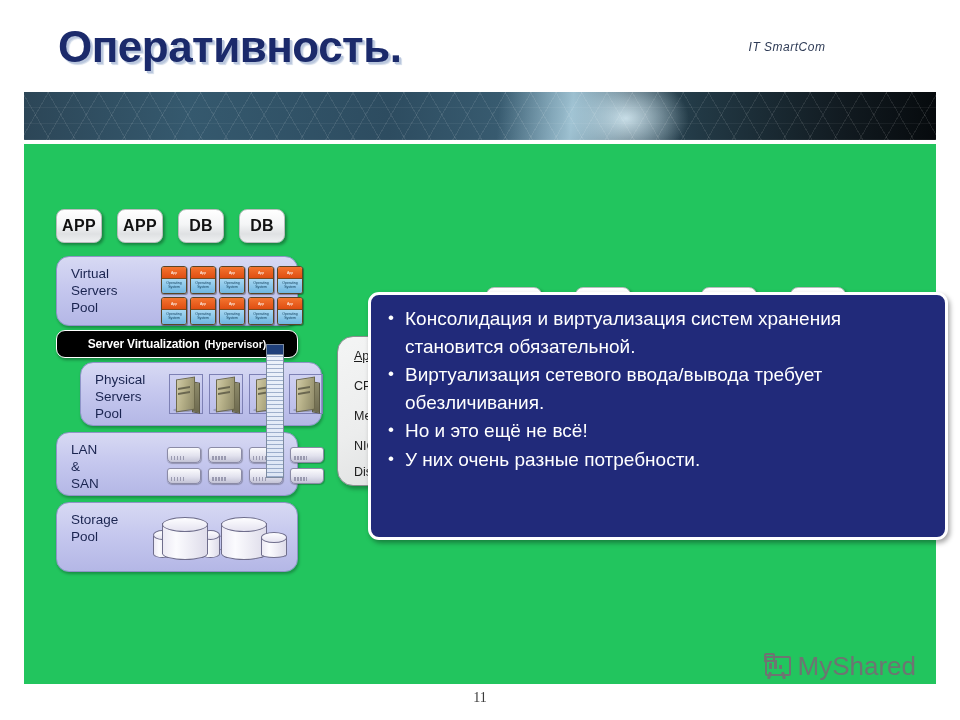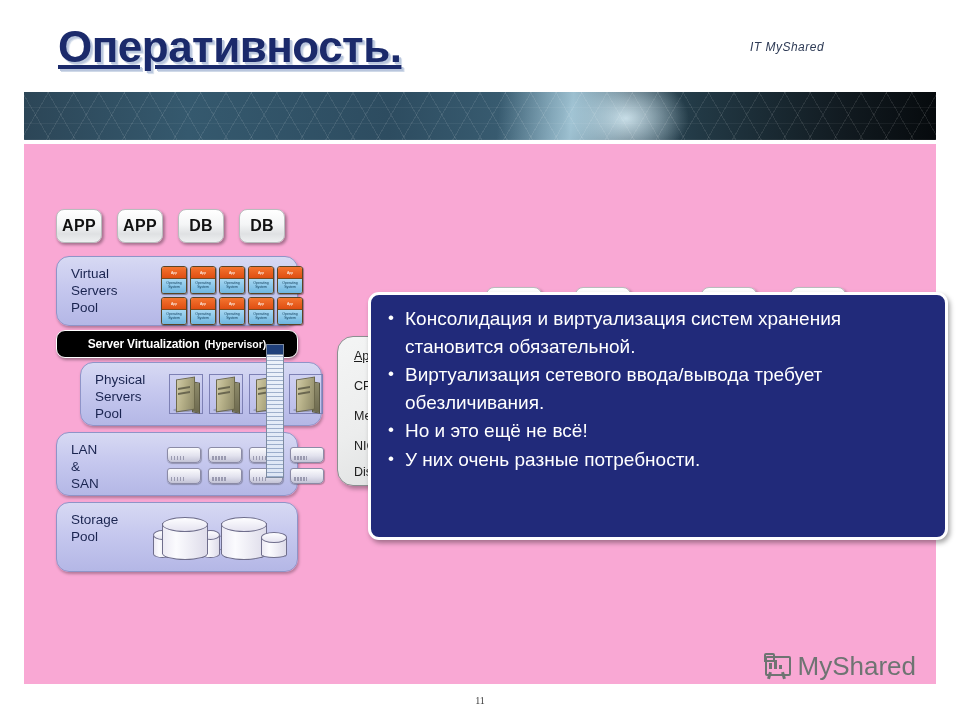--- a/index.html
+++ b/index.html
@@ -11,21 +11,20 @@
   }
 
   
   #header { position:absolute; left:0; top:0; width:960px; height:88px; background:#ffffff; }
   #slide-title {
     position:absolute; left:58px; top:22px;
     font-size:44px; font-weight:bold; letter-spacing:-0.5px;
     color:#1b2a6b;
     text-shadow: 2px 2px 0 #b9c6dd, 3px 3px 1px #cfd9e8;
     white-space:nowrap;
-    text-decoration:underline;
   }
   #logo-block { position:absolute; right:58px; top:38px; text-align:center; width:230px; }
   #logo-main {
     font-size:34px; font-weight:bold; font-style:italic; color:#1a4fb5;
     letter-spacing:-1px; line-height:1; text-shadow:1px 1px 0 #c9d6ea;
   }
   #logo-sub {
     font-size:12px; font-style:italic; color:#2d3a55; margin-top:2px; letter-spacing:0.5px;
   }
 
@@ -42,21 +41,21 @@
     position:absolute; inset:0;
     background-image:
       repeating-linear-gradient(60deg, rgba(255,255,255,0.085) 0 1px, rgba(255,255,255,0) 1px 22px),
       repeating-linear-gradient(-60deg, rgba(255,255,255,0.085) 0 1px, rgba(255,255,255,0) 1px 22px),
       repeating-linear-gradient(0deg, rgba(255,255,255,0.05) 0 1px, rgba(255,255,255,0) 1px 16px);
   }
 
   
   #canvas {
     position:absolute; left:24px; top:144px; width:912px; height:540px;
-    background:#f9a8d4;
+    background:#22c55e;
   }
 
   
   .pool {
     position:absolute;
     border:1px solid #8f94c8;
     border-radius:13px;
     background:linear-gradient(180deg,#d7d9f3 0%, #c5c7ee 48%, #b4b7e6 100%);
     box-shadow:1px 2px 3px rgba(0,0,0,0.28);
   }
@@ -254,21 +253,21 @@
     background:repeating-linear-gradient(0deg, rgba(160,120,130,0.45) 0 1px, transparent 1px 4px);
   }
   .sheet .hdr { position:absolute; left:0; right:0; top:0; height:9px; background:#d8cdd0; border-bottom:1px solid #9a8f93; }
   .sheet.blue { background:linear-gradient(180deg,#eef3fb 0%, #dde6f5 100%); border-color:#7d8ba0; }
   .sheet.blue .hdr { background:#1f3f7a; border-bottom-color:#7d8ba0; }
   .sheet.blue .rows { background:repeating-linear-gradient(0deg, rgba(70,100,150,0.45) 0 1px, transparent 1px 4px); }
 
   
   #page-number {
     position:absolute; left:0; right:0; bottom:14px; text-align:center;
-    font-size:10px; color:#3a3a3a; font-family:"Liberation Serif", serif;
+    font-size:14px; color:#3a3a3a; font-family:"Liberation Serif", serif;
   }
   #watermark {
     position:absolute; right:44px; bottom:38px;
     display:flex; align-items:center; gap:8px;
     color:#6e7472; font-size:26px;
   }
   #watermark .wm-icon { width:27px; height:27px; position:relative; }
   #watermark .wm-icon .easel { position:absolute; left:2px; top:3px; width:22px; height:16px; border:2.5px solid #6e7472; border-radius:2px; }
   #watermark .wm-icon .b1 { position:absolute; left:6px; top:10px; width:3px; height:6px; background:#6e7472; }
   #watermark .wm-icon .b2 { position:absolute; left:11px; top:7px; width:3px; height:9px; background:#6e7472; }
@@ -276,21 +275,21 @@
   #watermark .wm-icon .leg-l { position:absolute; left:5px; top:19px; width:2.5px; height:7px; background:#6e7472; transform:rotate(16deg); }
   #watermark .wm-icon .leg-r { position:absolute; left:19px; top:19px; width:2.5px; height:7px; background:#6e7472; transform:rotate(-16deg); }
   #watermark .wm-icon .flag { position:absolute; left:1px; top:0px; width:7px; height:5px; border:2px solid #6e7472; border-radius:2px 2px 0 0; }
 </style>
 </head>
 <body>
 
 <div id="header">
   <div id="slide-title">Оперативность.</div>
   <div id="logo-block">
-    <div id="logo-sub">IT MyShared</div>
+    <div id="logo-sub">IT SmartCom</div>
   </div>
 </div>
 
 <div id="banner">
   <div class="mesh"></div>
 </div>
 
 <div id="canvas">
 
   <div>

